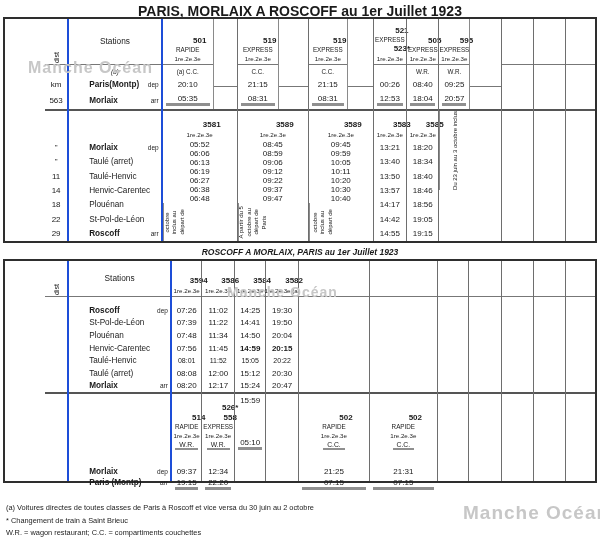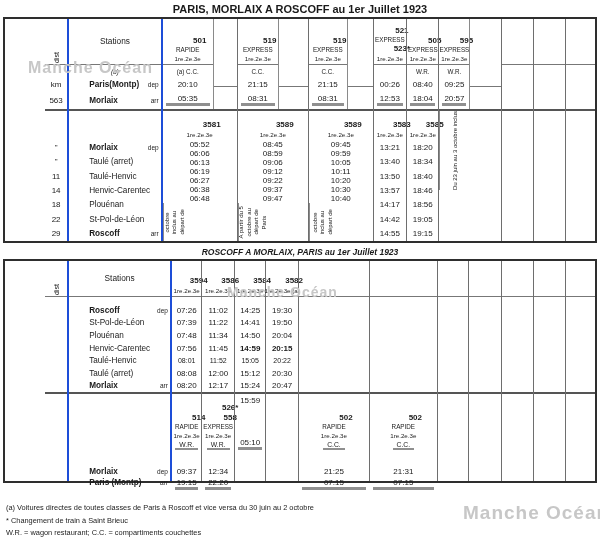--- a/index.html
+++ b/index.html
@@ -1,20 +1,20 @@
 <!DOCTYPE html>
 <html><head>
 <meta charset="utf-8">
 <style>
   html,body{margin:0;padding:0;background:#fff;}
   .page{position:relative;width:600px;height:540px;background:#ffffff;
         font-family:"Liberation Sans",sans-serif;color:#1a1a1a;overflow:hidden;}
   .topbar{position:absolute;top:3px;left:0;width:100%;height:13px;}
   .code{position:absolute;left:5px;top:12px;font-weight:bold;font-size:13px;text-align:center;}
-  .title1{position:absolute;left:0;width:100%;text-align:center;font-weight:bold;font-size:11px;}
+  .title1{position:absolute;left:0;width:100%;text-align:center;font-weight:bold;font-size:14px;}
   .title2{position:absolute;top:247px;left:0;width:100%;text-align:center;font-weight:bold;font-size:8.5px;font-style:italic;}
 
   
   .tbl{position:absolute;left:3px;width:594px;display:flex;border:2px solid #2e2e2e;box-sizing:border-box;background:#fff;}
   .t1{top:17px;height:226px;}
   .t2{top:259px;height:224px;}
   .col{display:flex;flex-direction:column;box-sizing:border-box;border-left:1px solid #6e6e6e;min-width:0;}
   .col.first{border-left:none;}
   .col.thickL{border-left:2px solid #1d4ed8;}
 

